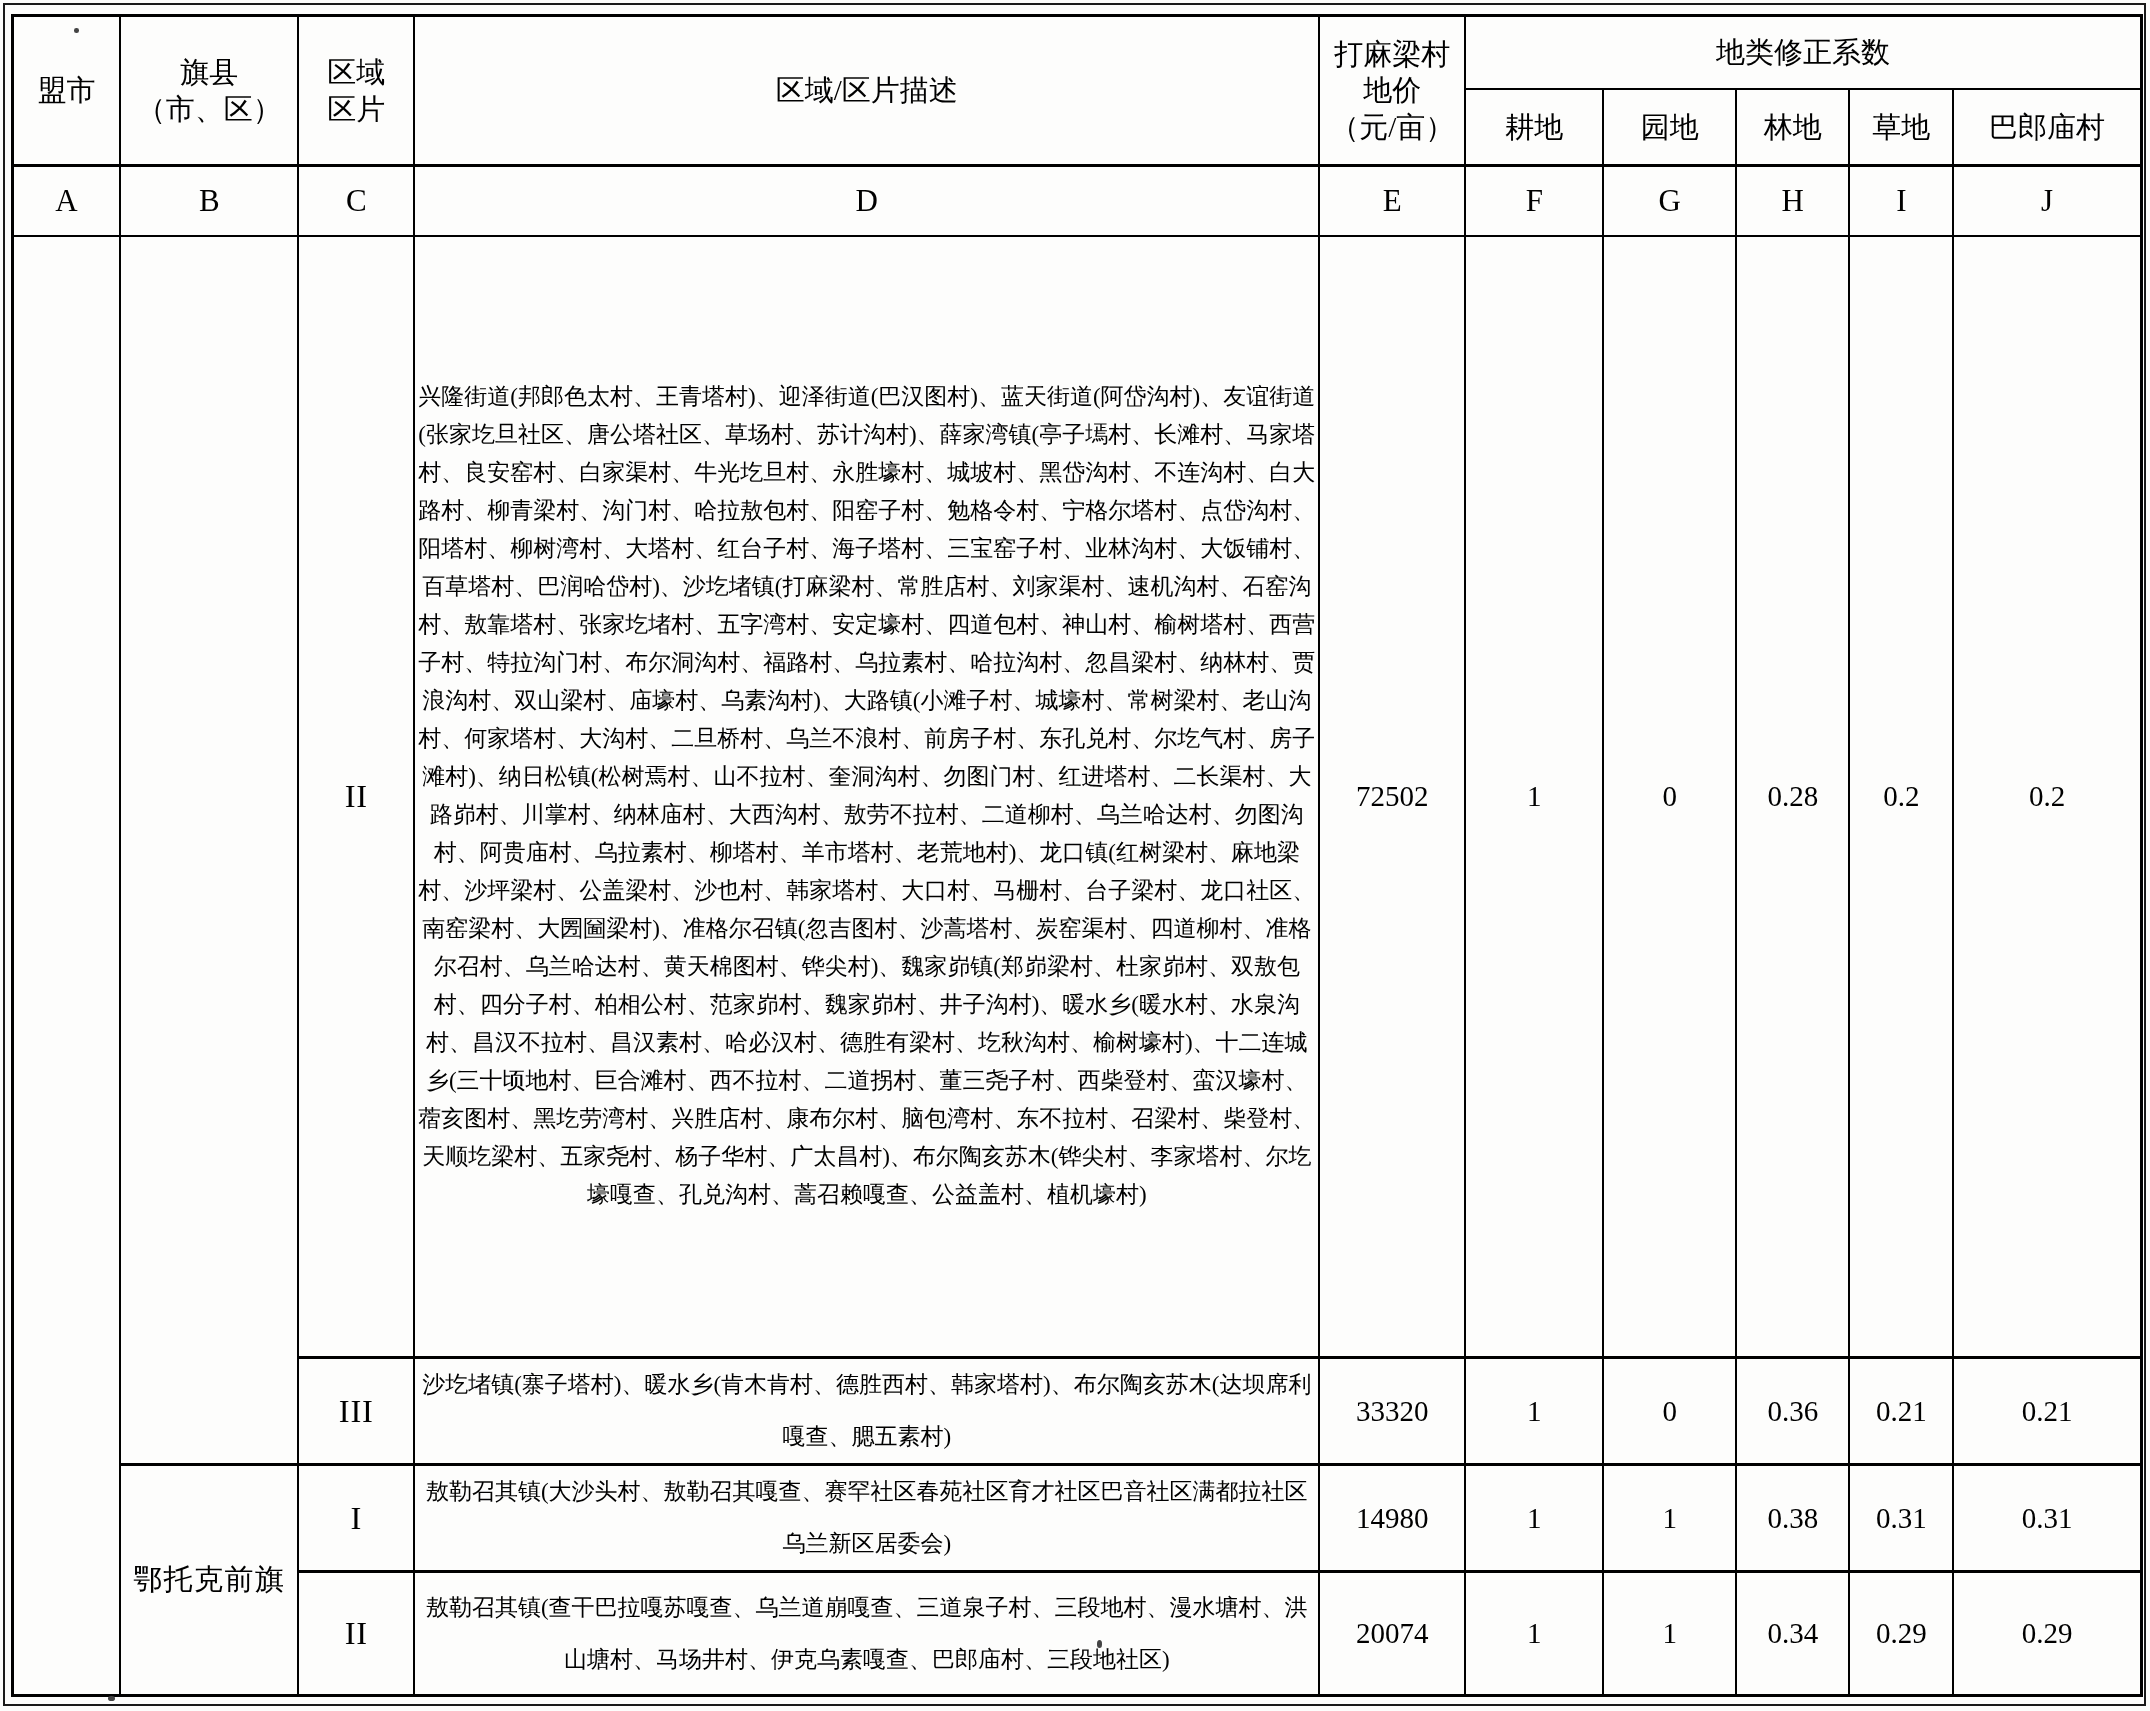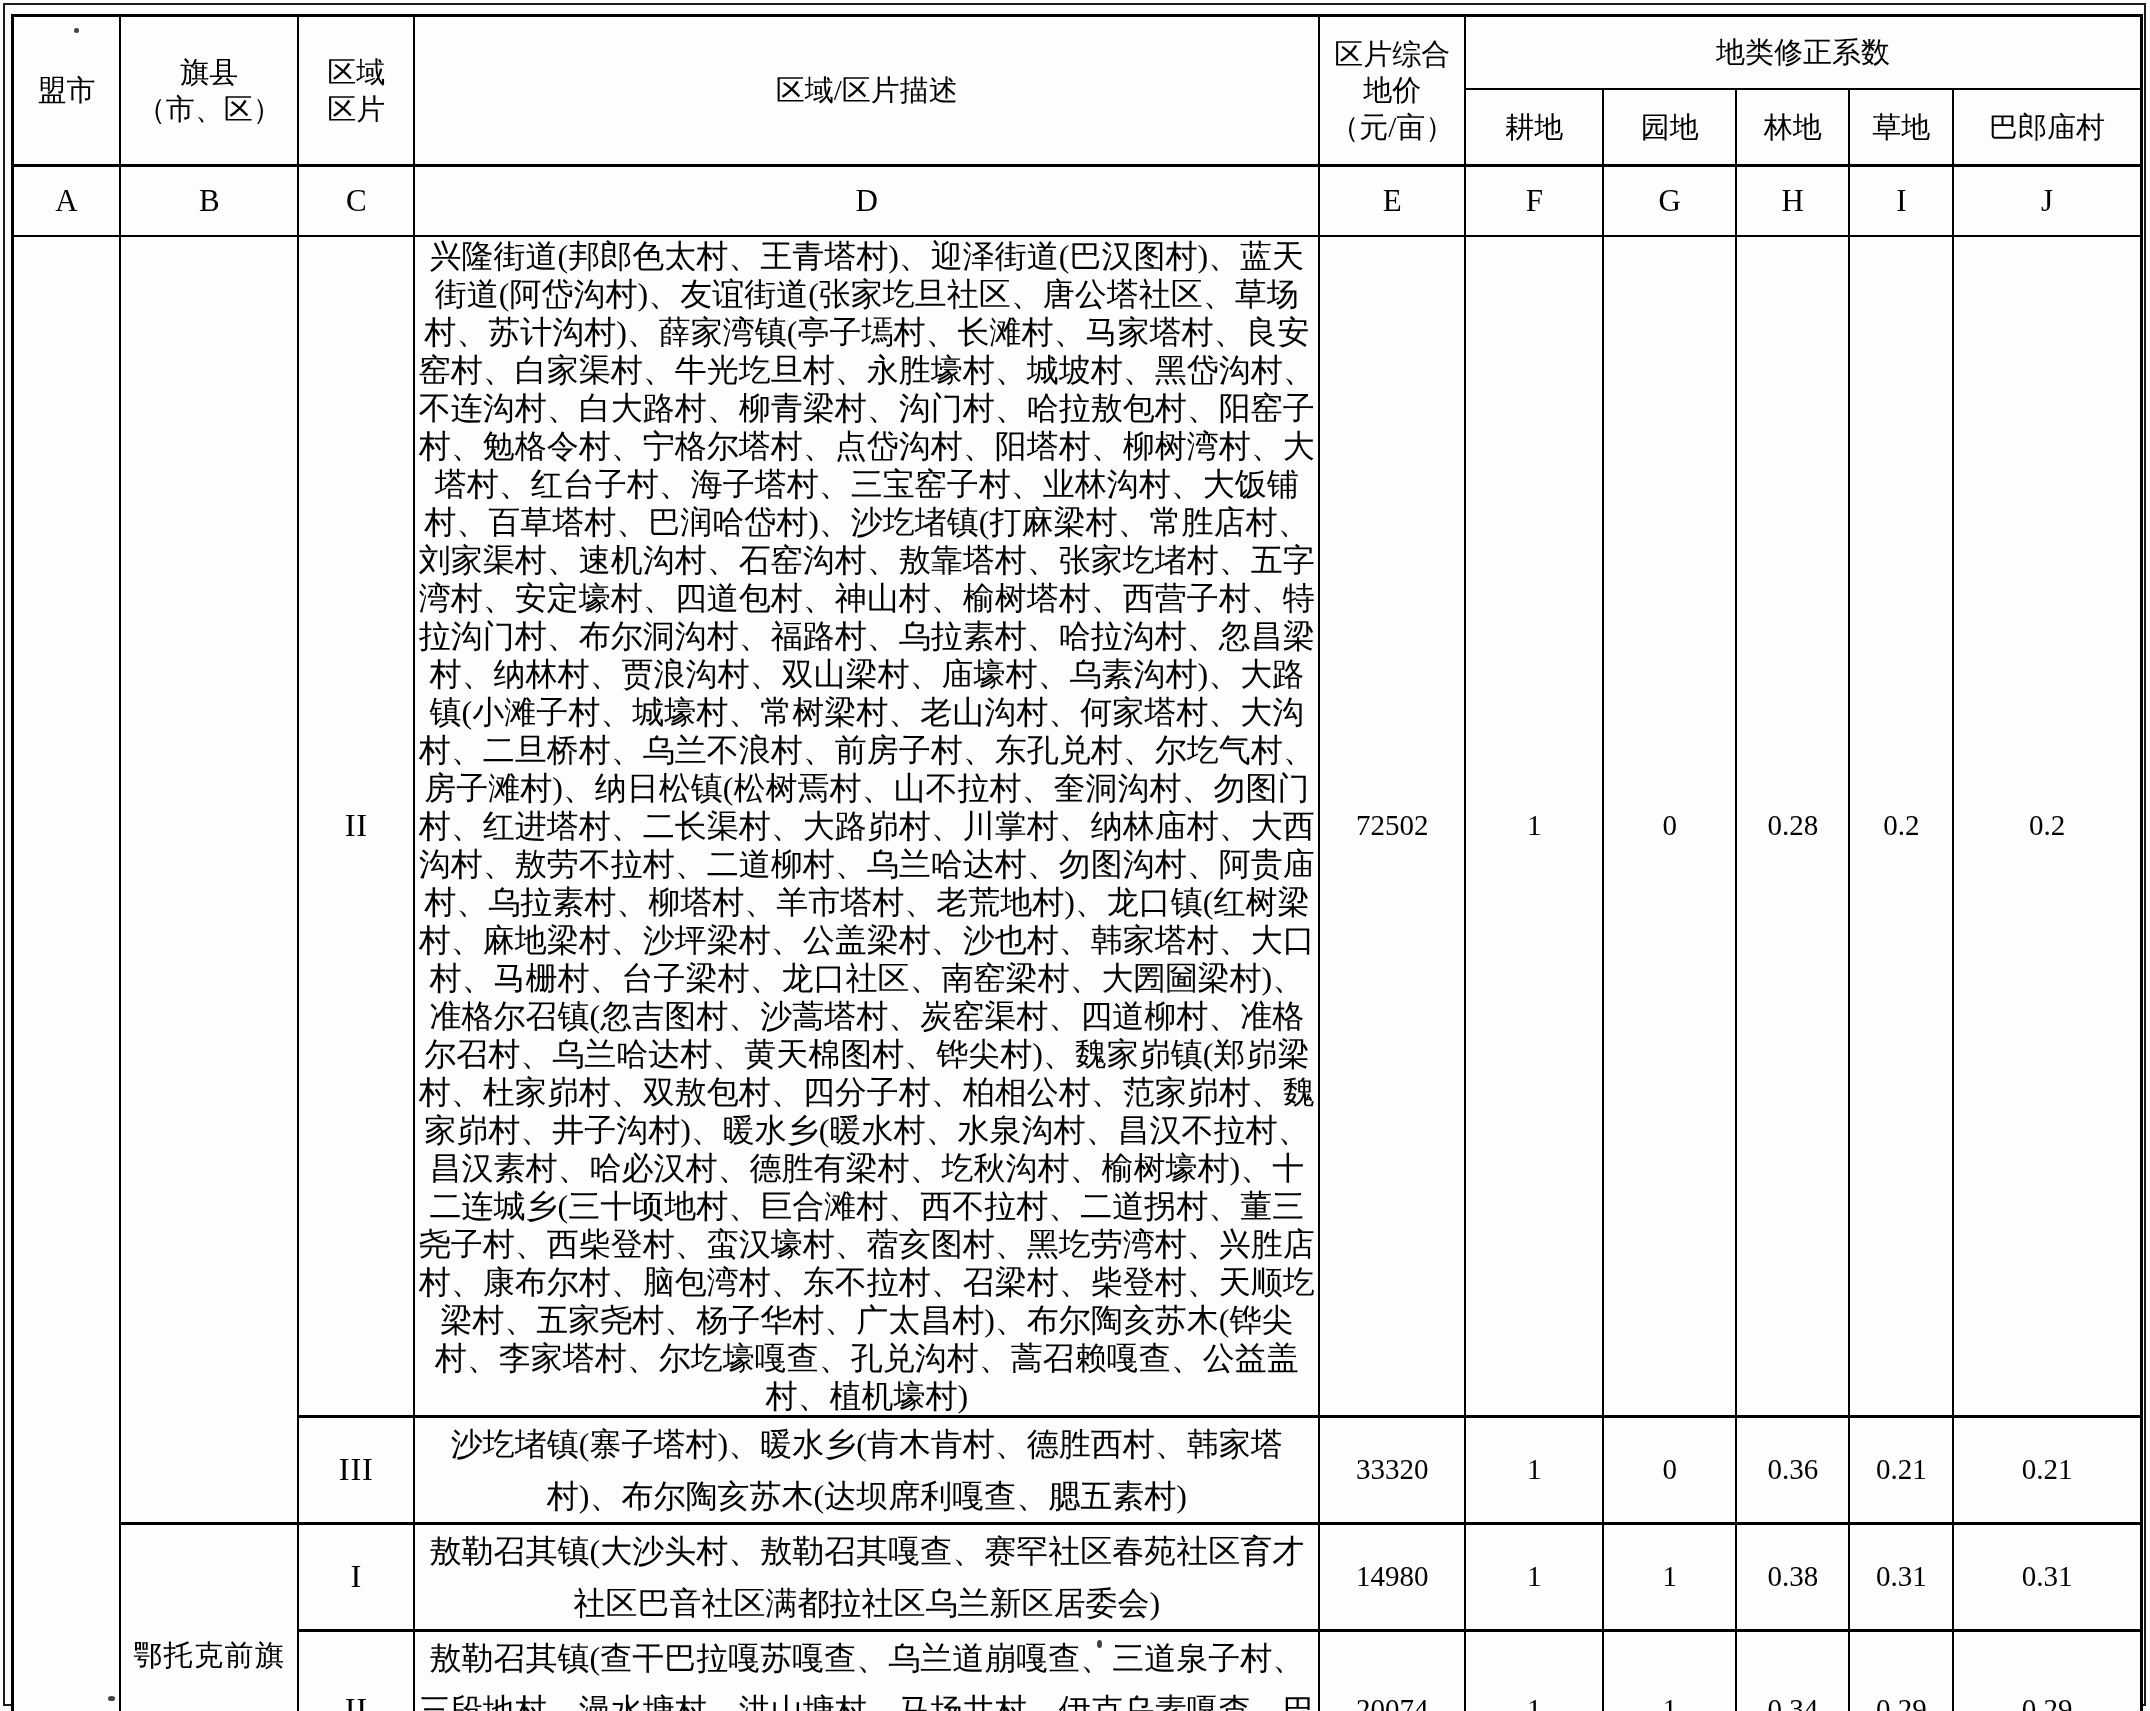--- a/index.html
+++ b/index.html
@@ -39,21 +39,21 @@
   .h-r2{height:104px;}
   .h-r3{height:104px;}
   .h-r4{height:124px;}
   .hdr{font-size:29px;line-height:1.25;white-space:pre-line;}
   .letters-row th{border-top:3.9px solid #000;font-size:31px;}
   .zone-cell{font-size:32.5px;letter-spacing:0.8px;margin-top:48px;}
   .banner-cell{font-size:29px;letter-spacing:1.5px;}
   .desc-cell{
     text-align:justify;
     padding:4.6px 10.8px;
-    font-size:32px;
+    font-size:23px;
     line-height:38px;
   }
   .desc-cell.small{line-height:52px;}
   .num-cell{font-size:29px;}
   .bottom-sep td{border-top:3.1px solid #000;}
   .speck{position:absolute;background:#444;border-radius:50%;}
 </style>
 </head>
 <body>
 
@@ -74,21 +74,21 @@
       <col style="width:188px">
     </colgroup>
     <thead>
       <tr class="h-head1">
         <th class="hdr" rowspan="2">盟市</th>
         <th class="hdr" rowspan="2">旗县
 （市、区）</th>
         <th class="hdr" rowspan="2">区域
 区片</th>
         <th class="hdr" rowspan="2">区域/区片描述</th>
-        <th class="hdr" rowspan="2">区片综合
+        <th class="hdr" rowspan="2">打麻梁村
 地价
 （元/亩）</th>
         <th class="hdr" colspan="5">地类修正系数</th>
       </tr>
       <tr class="h-head2">
         <th class="hdr">耕地</th>
         <th class="hdr">园地</th>
         <th class="hdr">林地</th>
         <th class="hdr">草地</th>
         <th class="hdr">巴郎庙村</th>

